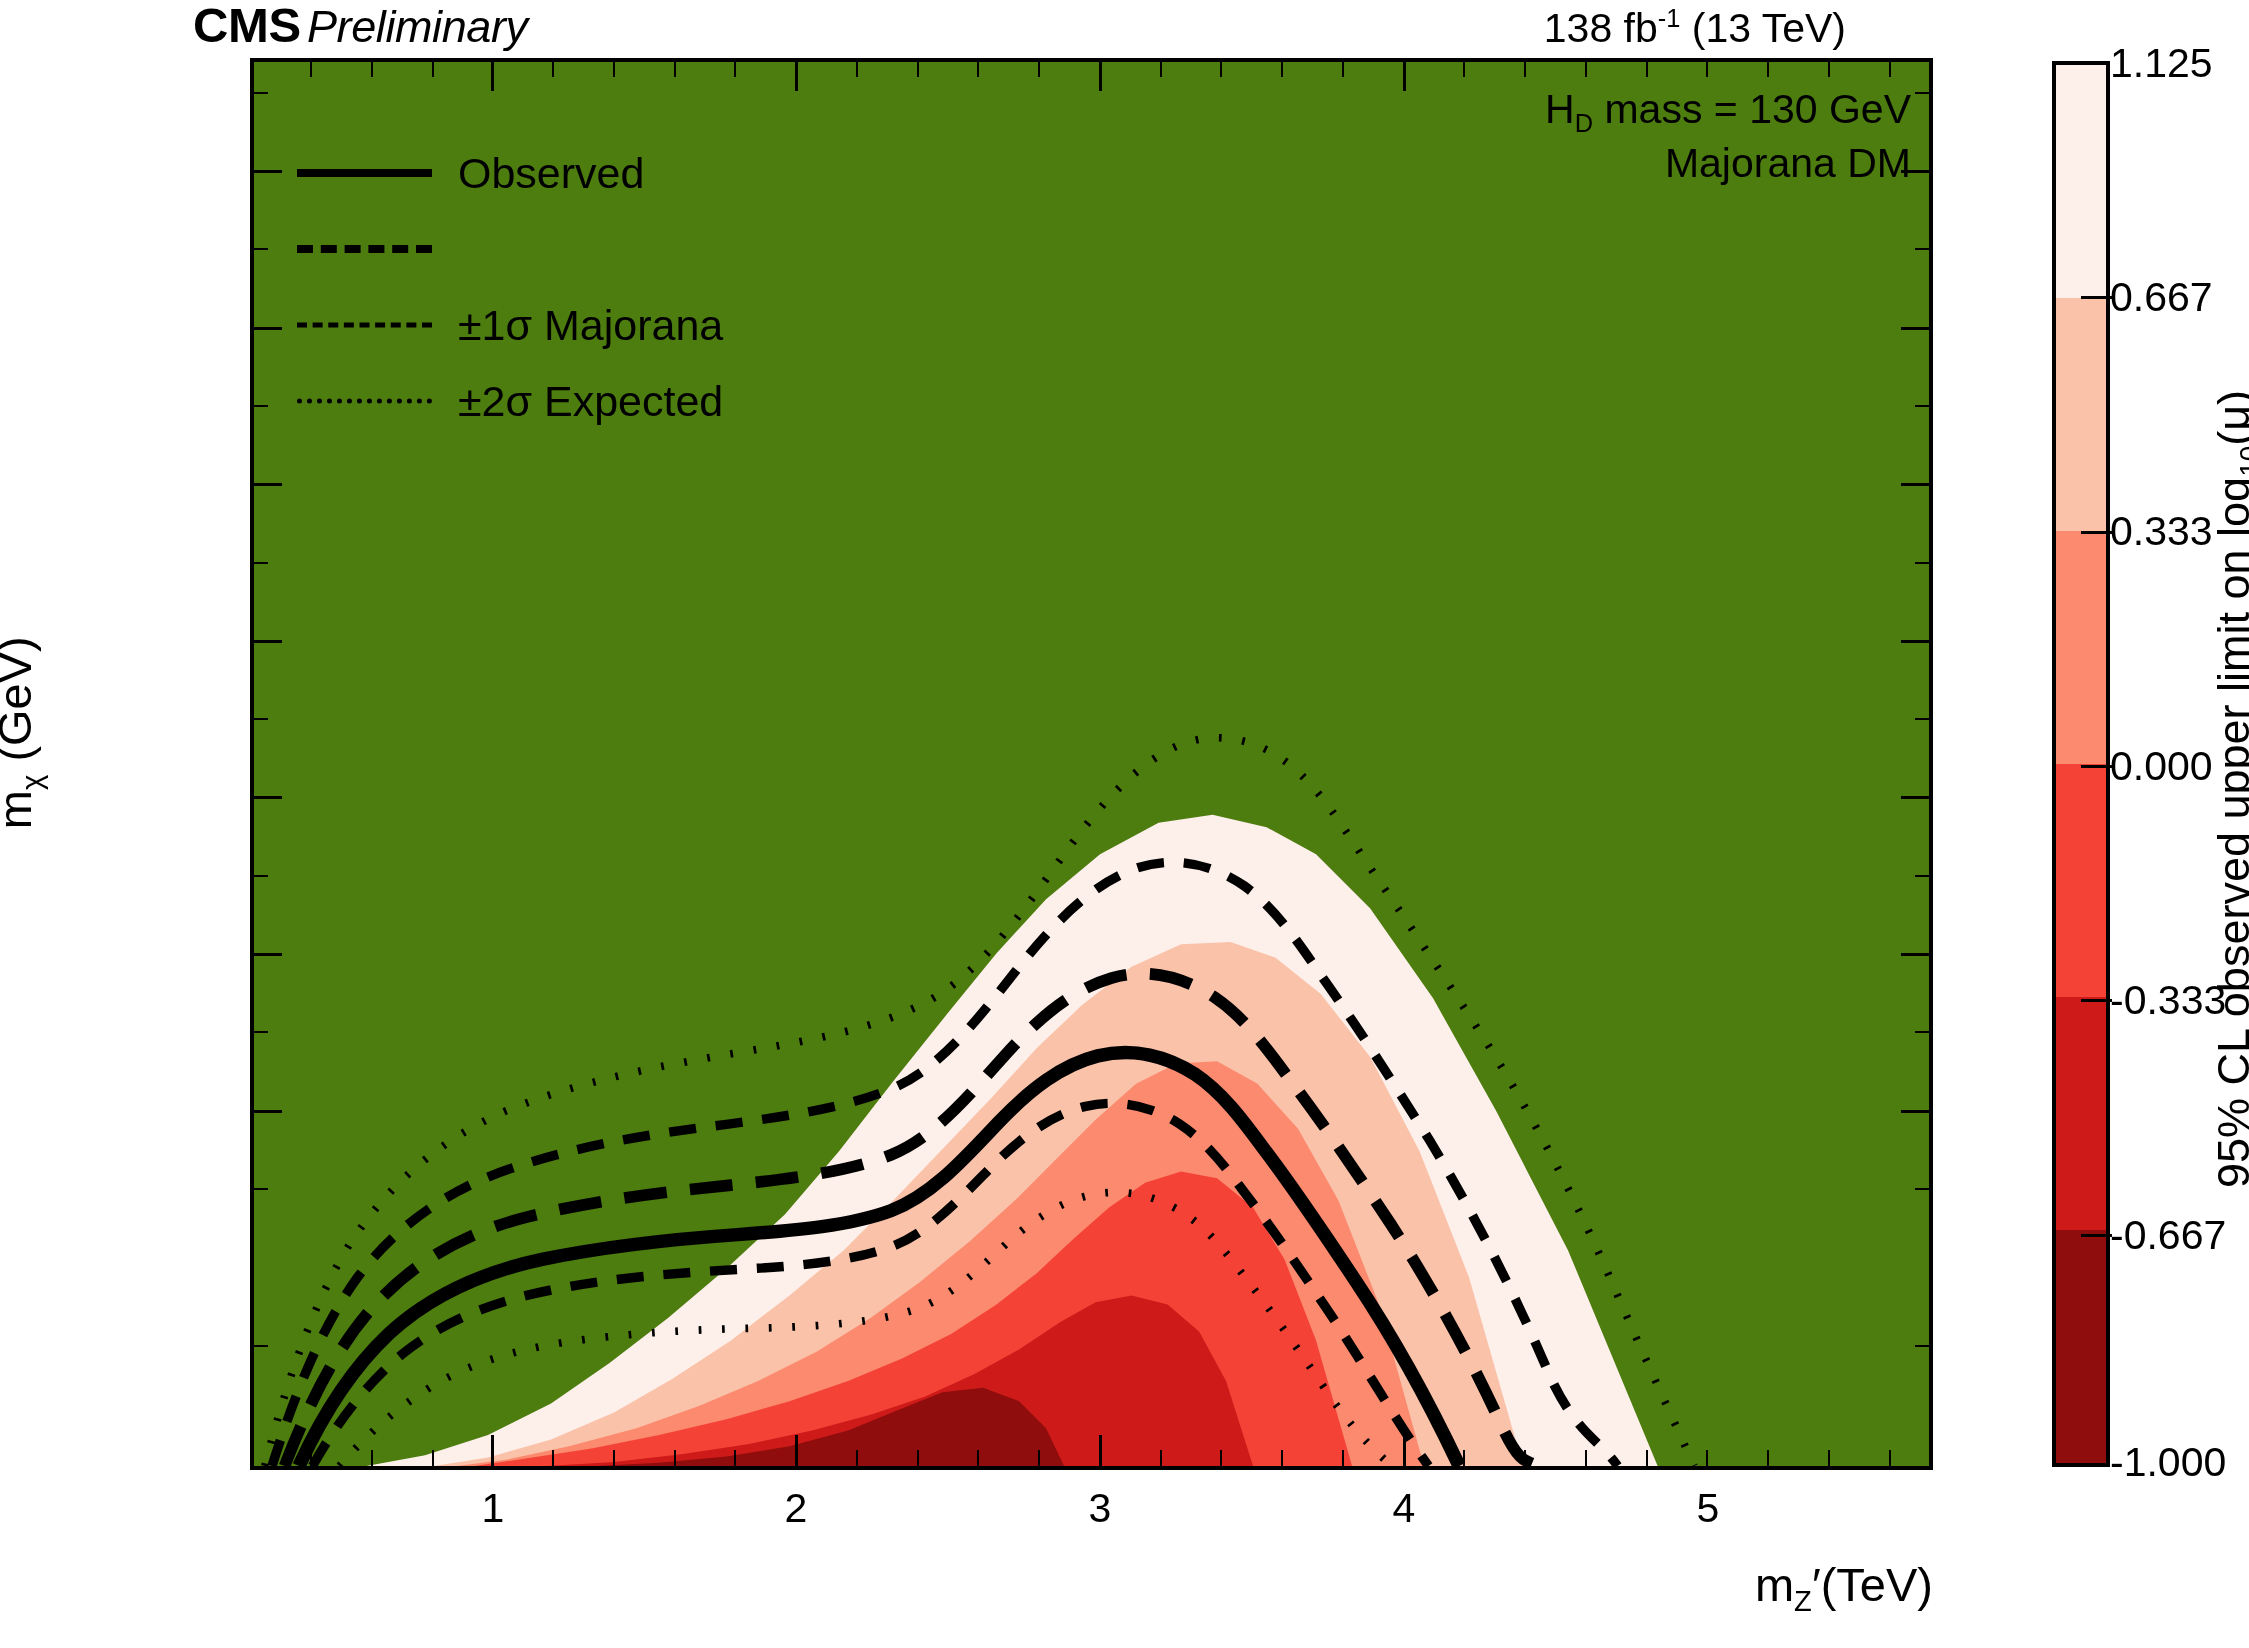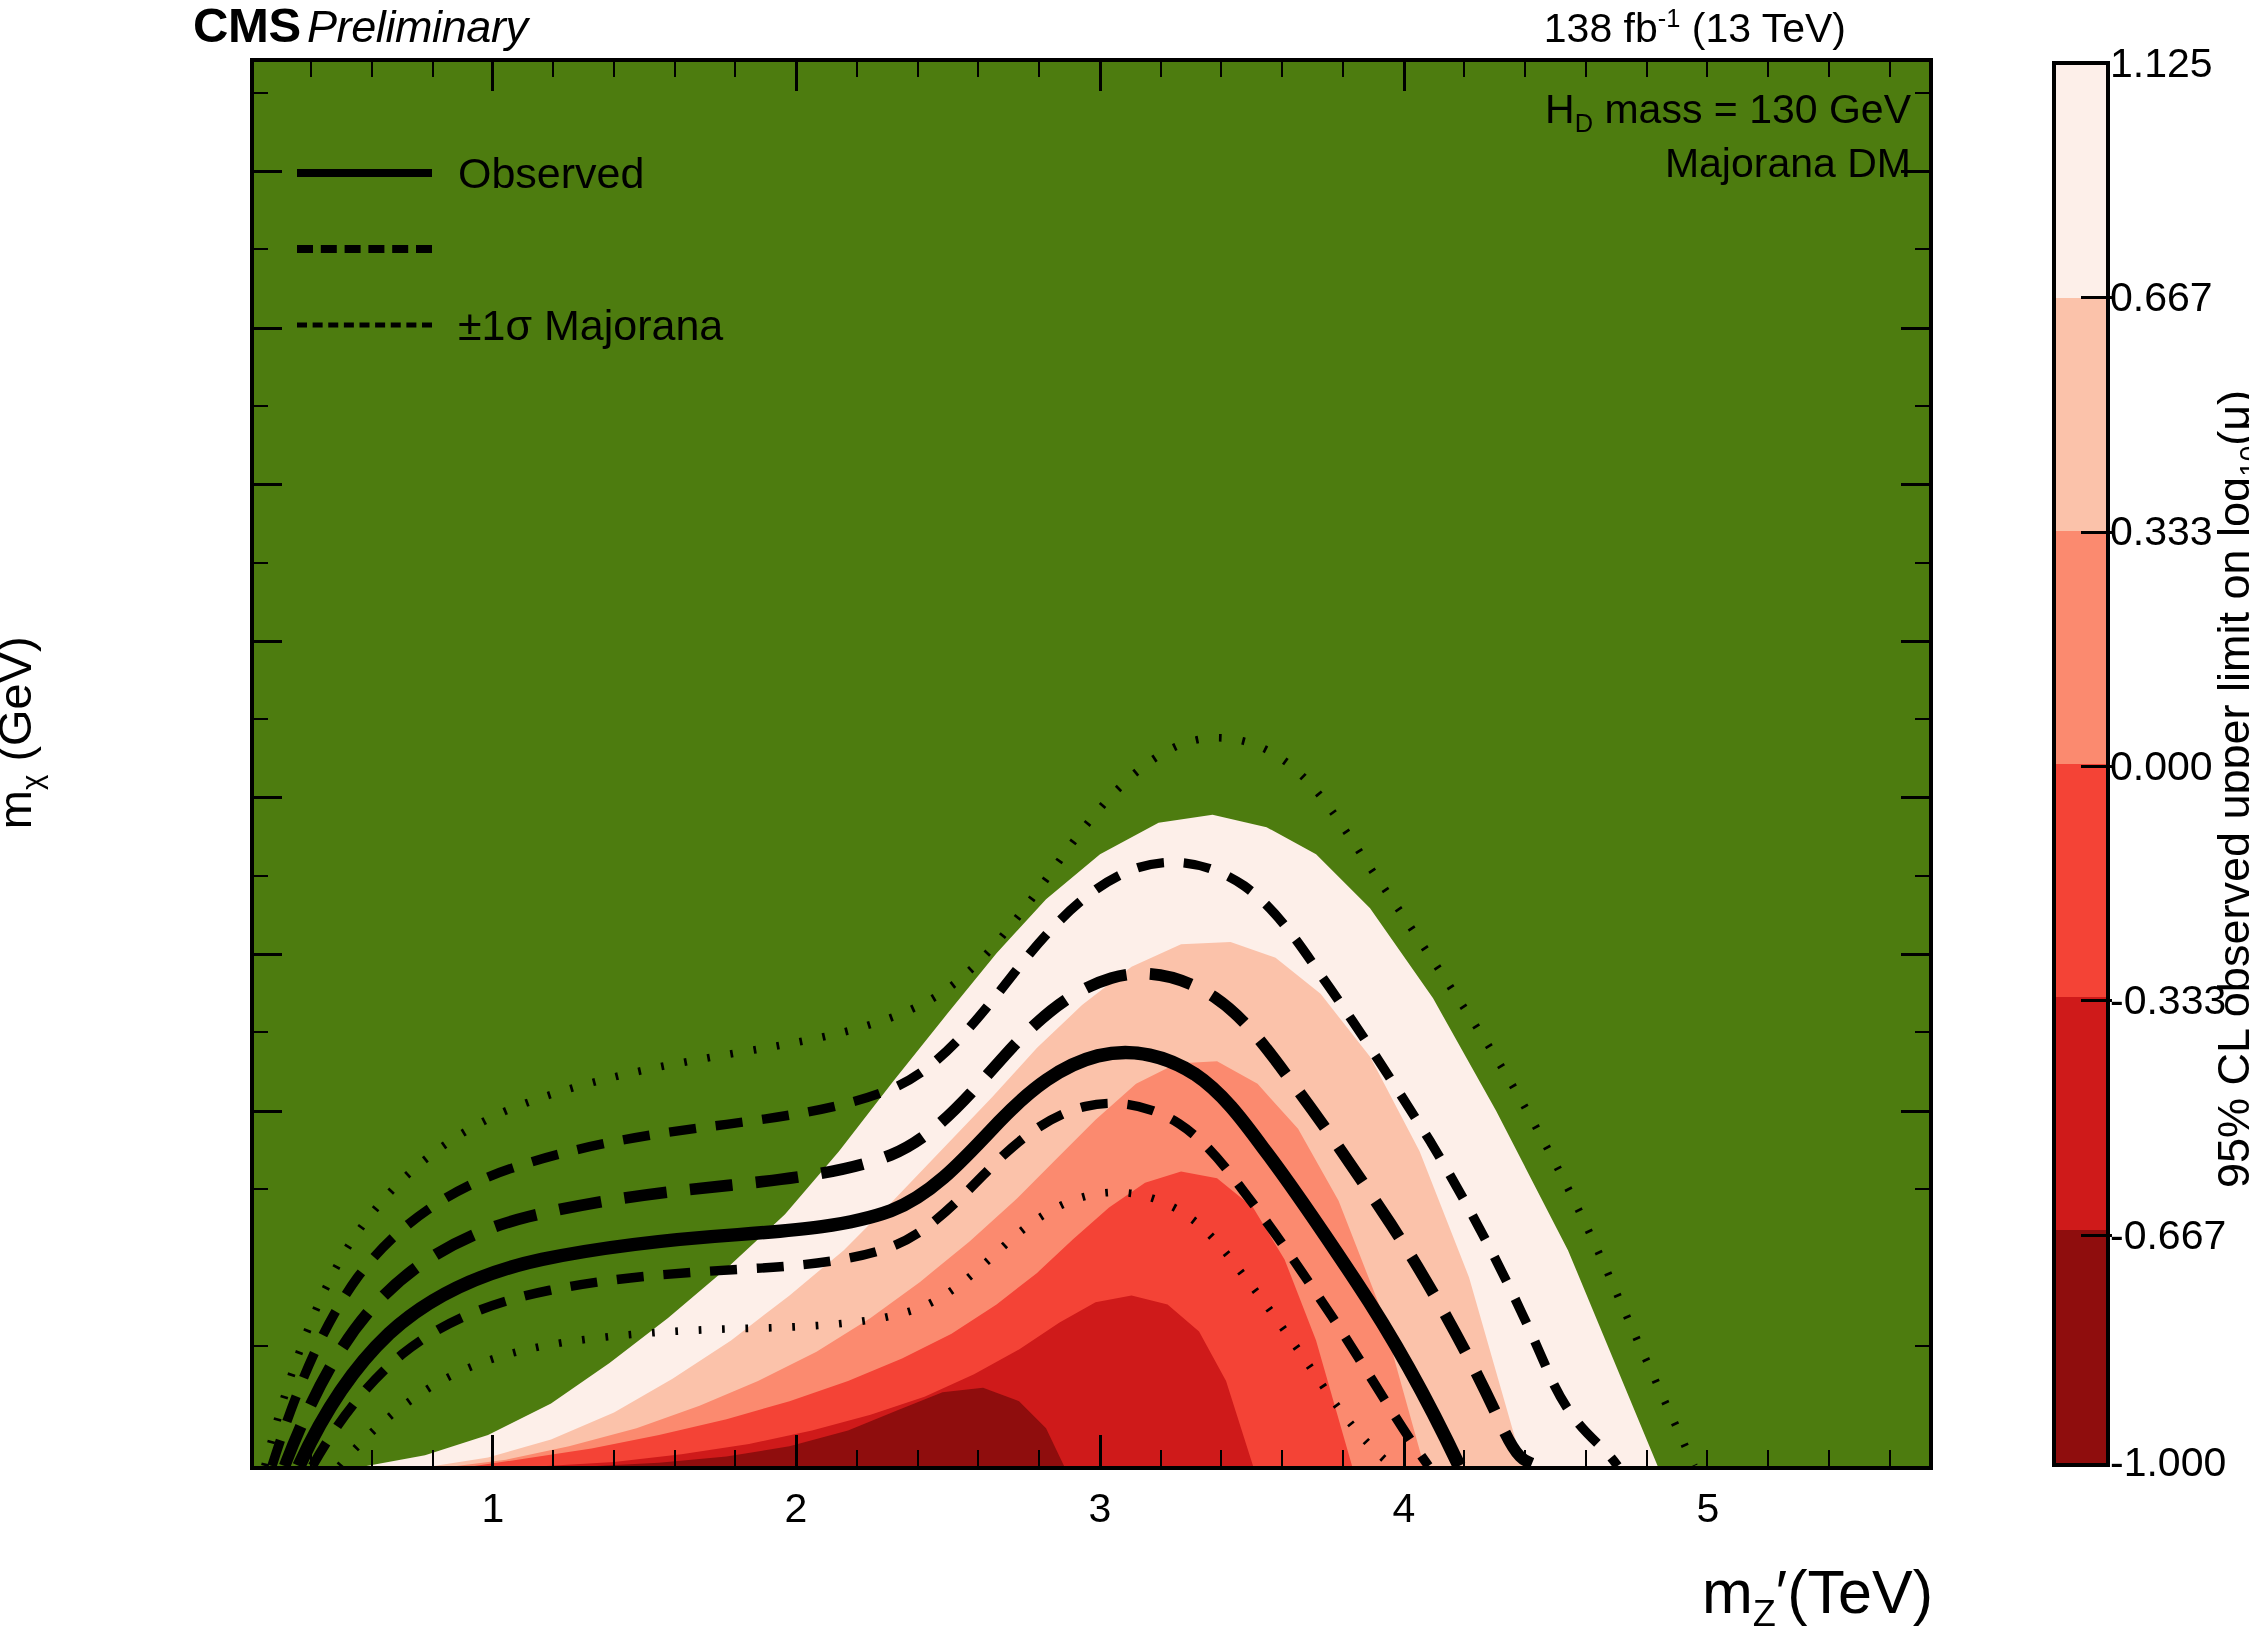--- a/index.html
+++ b/index.html
@@ -31,21 +31,21 @@
   .leg-key{width:135px;height:13.5px;position:relative;flex:none;margin-right:26px;}
   .leg-key i{position:absolute;left:0;top:50%;transform:translateY(-50%);
              width:100%;height:0;display:block;}
   .k-solid i {border-top:8.5px solid #000;}
   .k-dash  i {border-top:8.5px dashed #000;}
   .k-dash2 i {border-top:5.8px dashed #000;}
   .k-dot   i {border-top:5px dotted #000;}
   .leg-label{font-size:43px;white-space:nowrap;}
   .xtick{position:absolute;top:1485px;font-size:41px;transform:translateX(-50%);}
   #xtitle{position:absolute;left:0;top:1557px;width:1933px;text-align:right;
-          font-size:61px;}
+          font-size:47px;}
   #ytitle{position:absolute;left:-477px;top:702px;width:990px;text-align:center;
           font-size:47px;transform:rotate(-90deg);transform-origin:center center;}
 
   .tick{position:absolute;background:#000;}
 
   
   #cbar{left:2052px;top:61px;width:58px;height:1406px;border:4px solid #000;
         box-sizing:border-box;display:flex;flex-direction:column;}
   #cbar div{flex:1 1 0;}
   .cbtick{position:absolute;left:2110px;font-size:41px;transform:translateY(-50%);
@@ -163,20 +163,26 @@
   <div class="leg-row">
     <span class="leg-key k-dash">
         <i></i>
       </span>
   </div>
   <div class="leg-row">
     <span class="leg-key k-dash2">
         <i></i>
       </span>
     <span class="leg-label">±1σ Majorana</span>
+  </div>
+  <div class="leg-row">
+    <span class="leg-key k-dot">
+        <i></i>
+      </span>
+    <span class="leg-label">±2σ Expected</span>
   </div>
 </div>
 
 <div class="abs" style="left:0;top:0;width:2345px;height:1648px;pointer-events:none;">
 
   <div class="tick" style="left:250px;top:170px;width:32px;height:3.1px;"></div>
   <div class="tick" style="left:250px;top:327px;width:32px;height:3.1px;"></div>
   <div class="tick" style="left:250px;top:483px;width:32px;height:3.1px;"></div>
   <div class="tick" style="left:250px;top:640px;width:32px;height:3.1px;"></div>
   <div class="tick" style="left:250px;top:796px;width:32px;height:3.1px;"></div>

